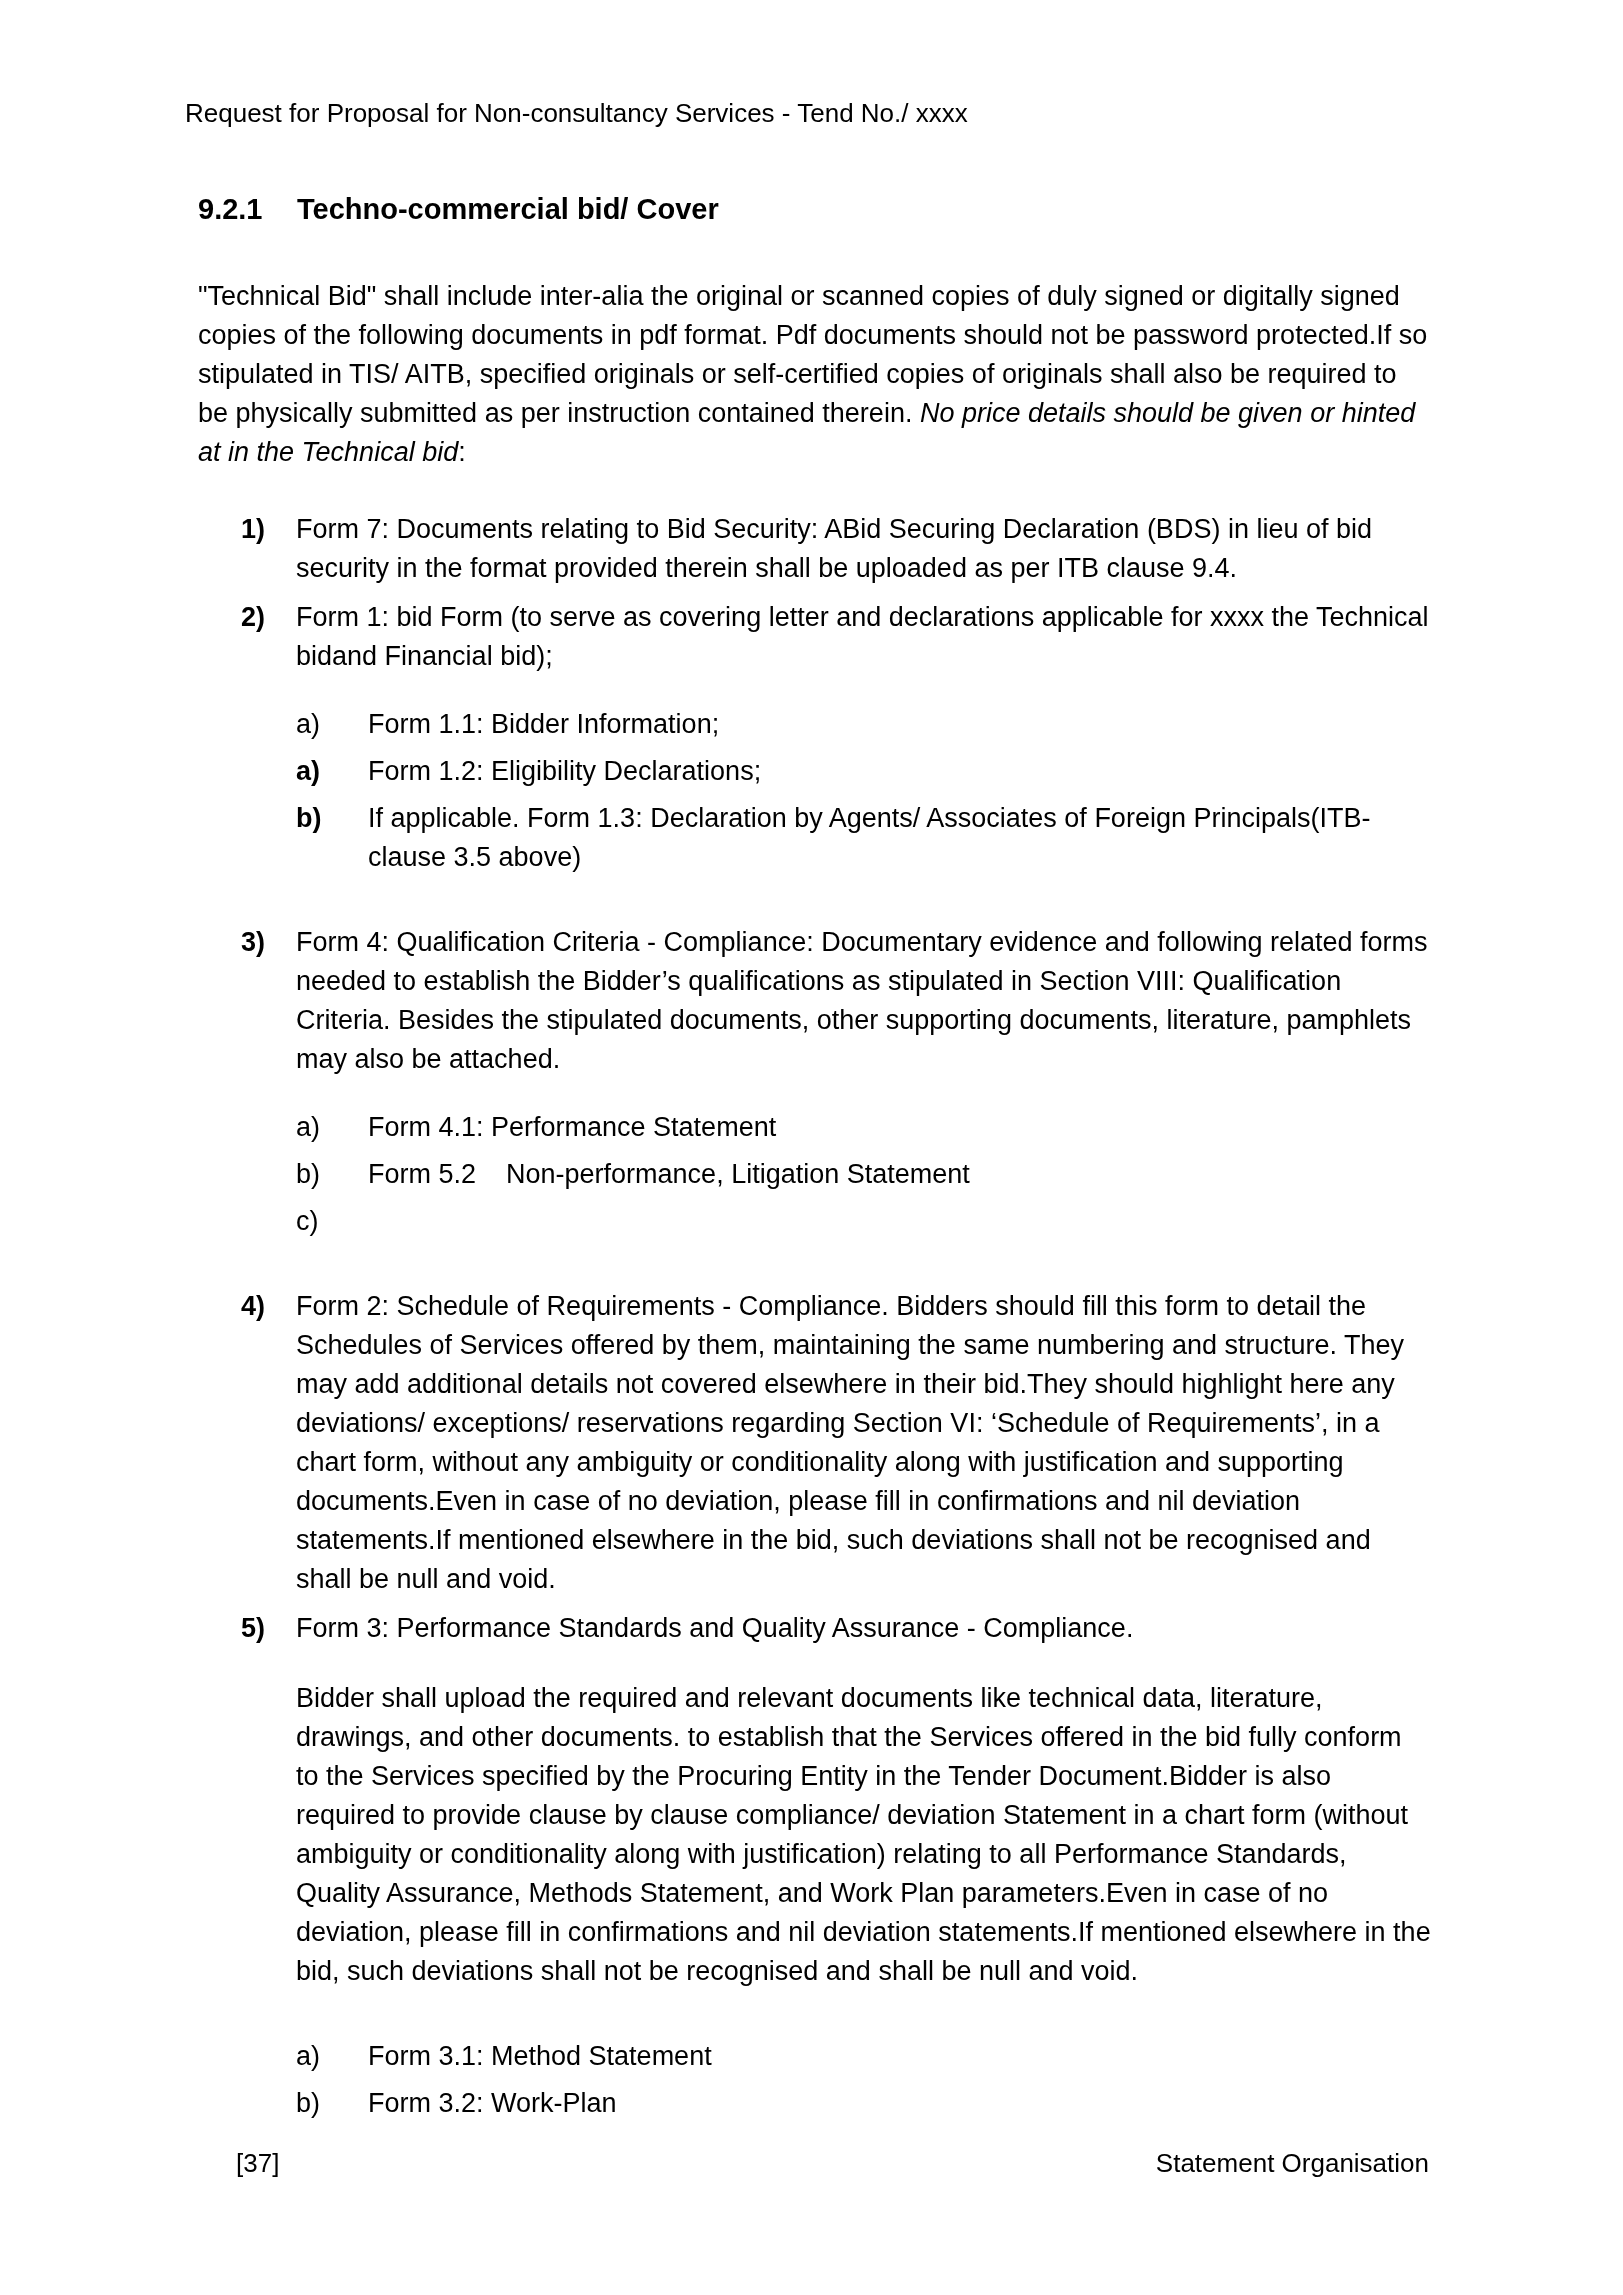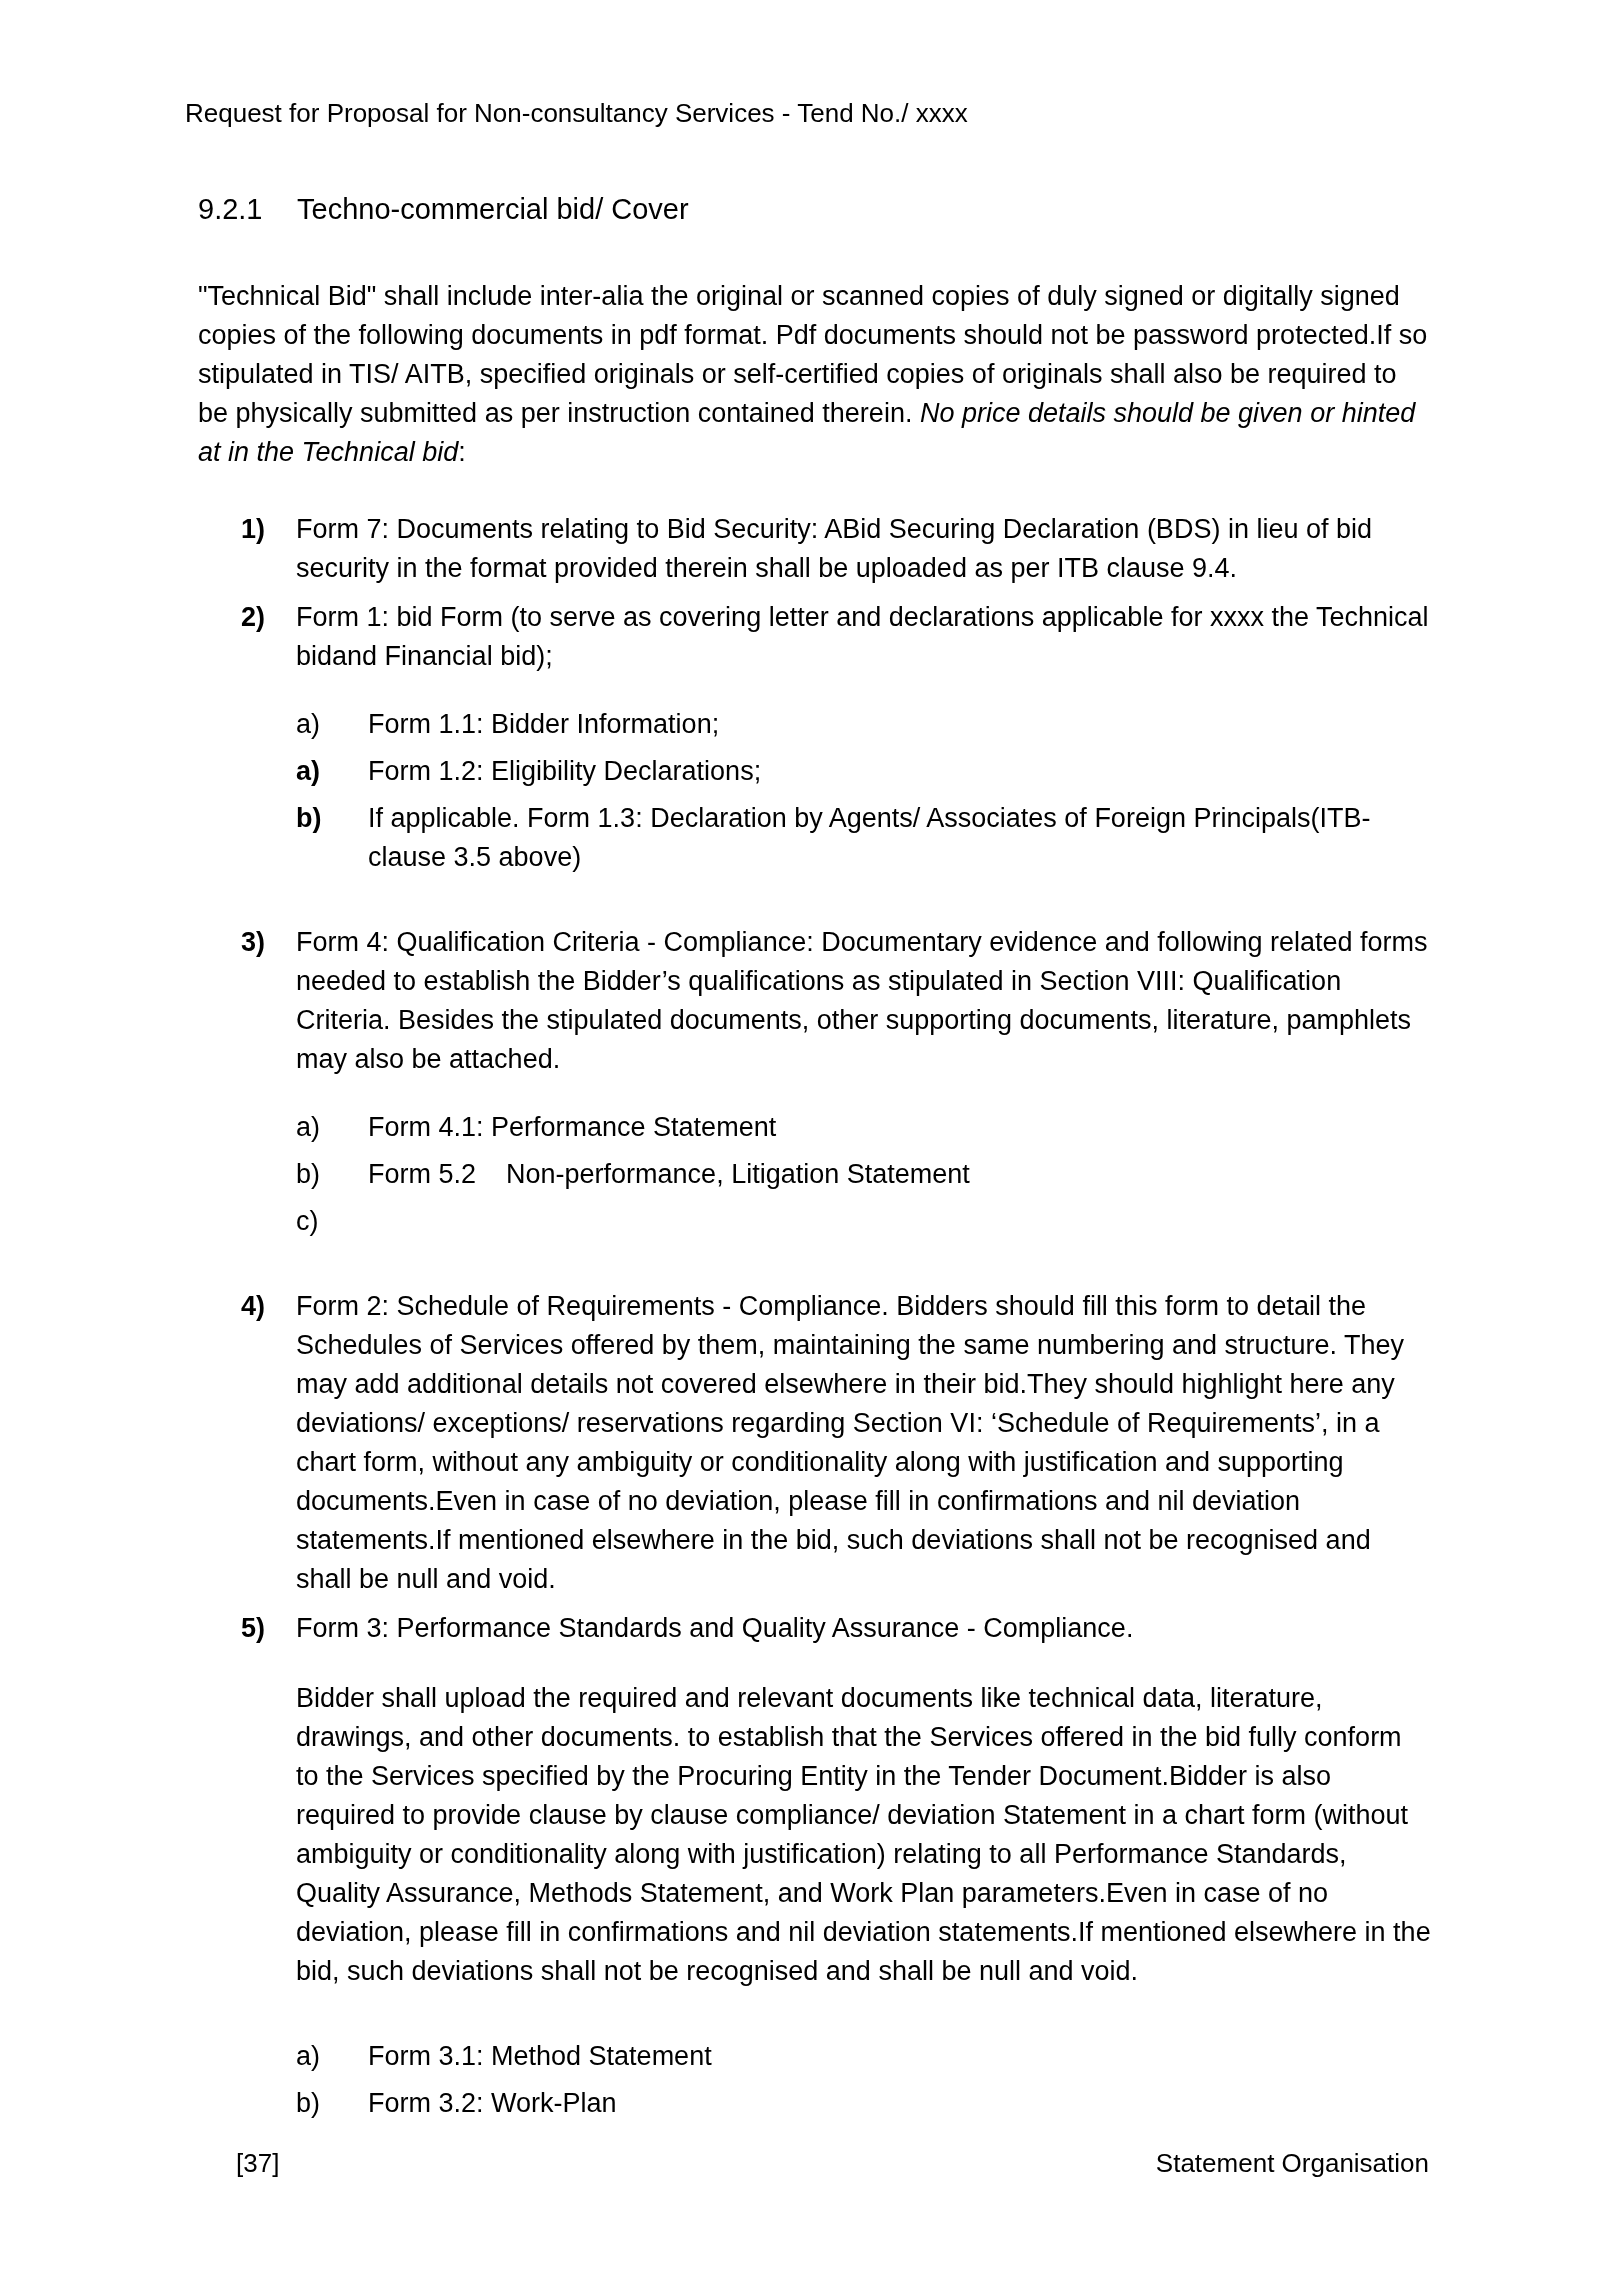--- a/index.html
+++ b/index.html
@@ -13,21 +13,21 @@
   }
   .header{
     position:absolute;top:97px;left:185px;
     font-size:26px;line-height:1.25;
   }
   .content{
     position:absolute;top:191px;left:198px;width:1233px;
     font-size:27px;line-height:39px;
   }
   .section-heading{
-    display:flex;font-weight:normal;font-size:29px;line-height:1.3;
+    display:flex;font-weight:bold;font-size:29px;line-height:1.3;
     margin:0 0 48px 0;
   }
   .section-heading .num{flex:0 0 99px;}
   .intro{margin:0 0 38px 0;}
   .intro .seg{white-space:pre-wrap;}
   .intro em{font-style:italic;}
   .li{display:flex;margin:0 0 10.5px 0;}
   .li .txt{flex:1;white-space:pre-wrap;}
   .li.l1{padding-left:43px;}
   .li.l1 > .marker{flex:0 0 55px;font-weight:bold;}

